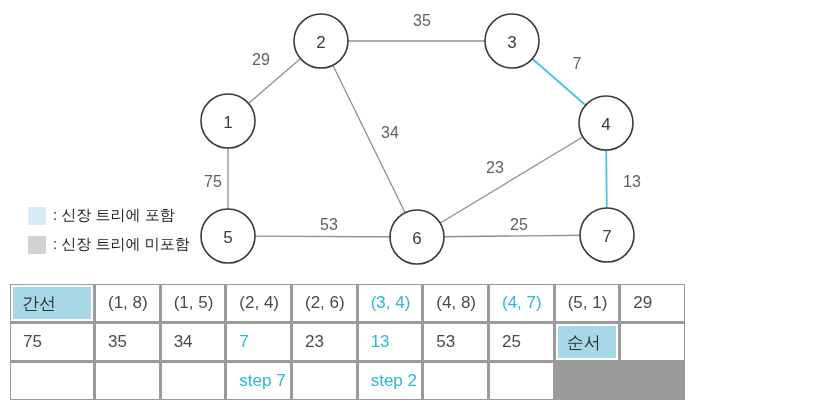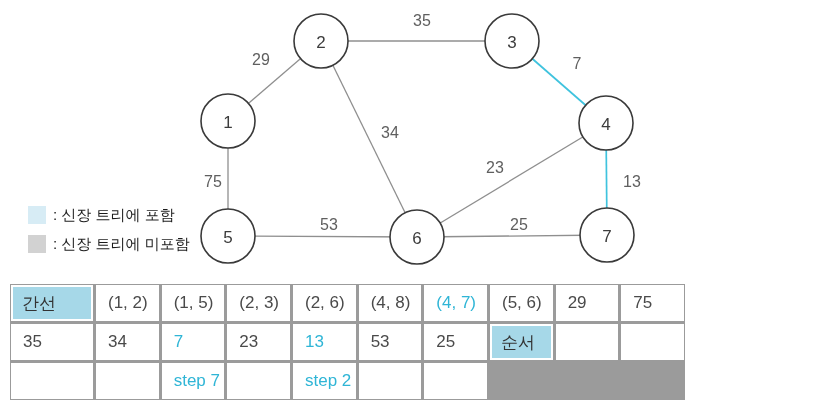--- a/index.html
+++ b/index.html
@@ -23,21 +23,21 @@
     position: absolute;
     left: 0; top: 0;
     width: 832px; height: 284px;
   }
   .legend {
     position: absolute;
     left: 20px; top: 206px;
   }
   .legend-row {
     display: flex;
-    align-items: flex-start;
+    align-items: flex-end;
     height: 19px;
     margin-bottom: 10px;
     padding-left: 8px;
   }
   .swatch {
     width: 18px; height: 18px;
     display: inline-block;
     margin-right: 7px;
     flex: 0 0 auto;
   }
@@ -126,27 +126,28 @@
       <span class="legend-text">: 신장 트리에 포함</span>
     </div>
     <div class="legend-row">
       <span class="swatch excluded"></span>
       <span class="legend-text">: 신장 트리에 미포함</span>
     </div>
   </div>
 
   <div class="table-grid" id="edge-table">
       <div class="th">간선</div>
-      <div class="td">(1, 2)</div>
+      <div class="td">(1, 8)</div>
       <div class="td">(1, 5)</div>
-      <div class="td">(2, 3)</div>
+      <div class="td">(2, 4)</div>
       <div class="td">(2, 6)</div>
+      <div class="td hl">(3, 4)</div>
       <div class="td">(4, 8)</div>
       <div class="td hl">(4, 7)</div>
-      <div class="td">(5, 6)</div>
+      <div class="td">(5, 1)</div>
       <div class="td">29</div>
       <div class="td">75</div>
       <div class="td">35</div>
       <div class="td">34</div>
       <div class="td hl">7</div>
       <div class="td">23</div>
       <div class="td hl">13</div>
       <div class="td">53</div>
       <div class="td">25</div>
       <div class="th">순서</div>

